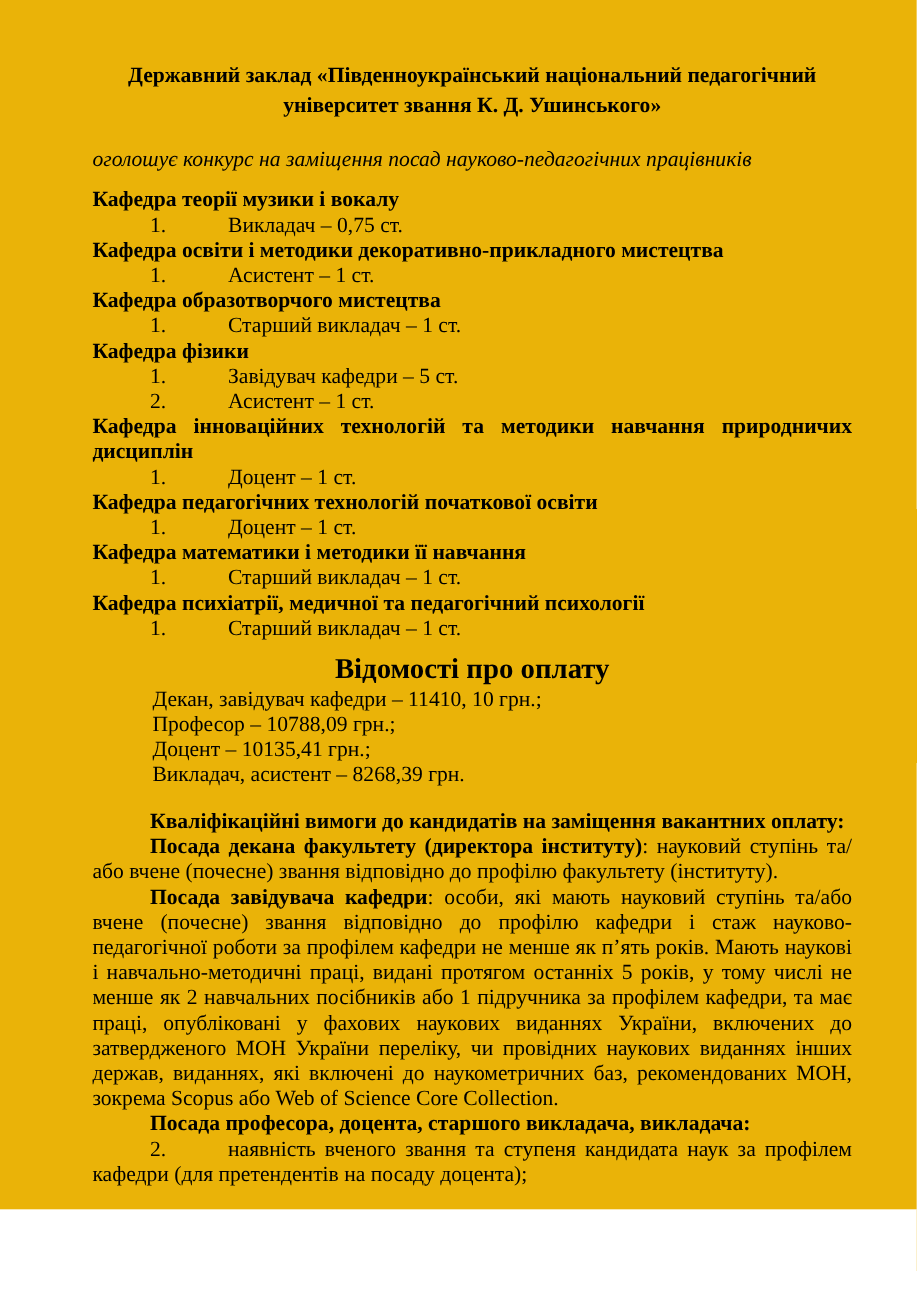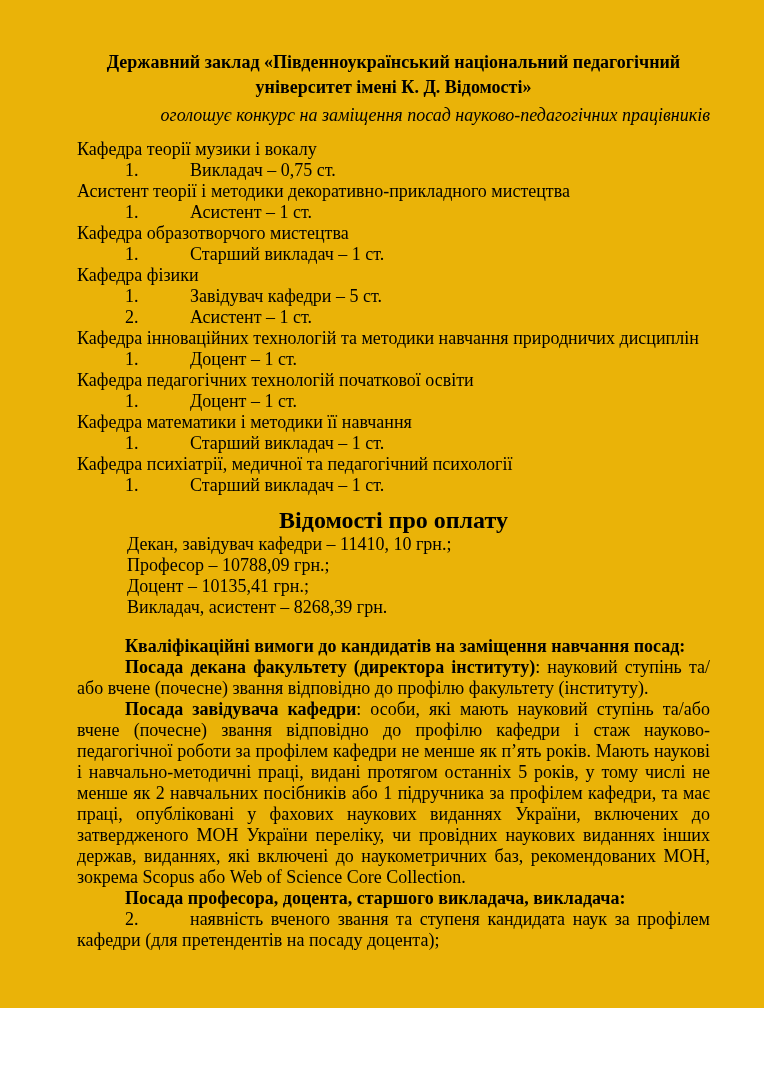--- a/index.html
+++ b/index.html
@@ -16,28 +16,28 @@
     line-height: 21px;
     overflow: hidden;
   }
   .title {
     font-weight: bold;
     text-align: center;
     line-height: 25px;
   }
   .subtitle {
     font-style: italic;
-    text-align: right;
+    text-align: left;
     line-height: 25px;
-    margin: 3px 0 11px 0;
+    margin: 20px 0 11px 0;
   }
   .dept {
     margin: 0;
     font-size: 18px;
-    font-weight: normal;
+    font-weight: bold;
     text-align: justify;
   }
   .pos { line-height: 21px; }
   .pos .num {
     display: inline-block;
     margin-left: 48px;
     width: 65px;
   }
   .salary { margin-top: 14px; }
   .salary-heading {
@@ -61,29 +61,29 @@
     text-indent: 0;
   }
 </style>
 </head>
 <body>
 
 <div class="doc">
 
   <div class="title">
     <div>Державний заклад «Південноукраїнський національний педагогічний</div>
-    <div>університет імені К. Д. Відомості»</div>
+    <div>університет звання К. Д. Ушинського»</div>
   </div>
   <div class="subtitle">оголошує конкурс на заміщення посад науково-педагогічних працівників</div>
 
   <section>
     <h3 class="dept">Кафедра теорії музики і вокалу</h3>
     <div class="pos"><span class="num">1.</span><span>Викладач – 0,75 ст.</span></div>
 
-    <h3 class="dept">Асистент теорії і методики декоративно-прикладного мистецтва</h3>
+    <h3 class="dept">Кафедра освіти і методики декоративно-прикладного мистецтва</h3>
     <div class="pos"><span class="num">1.</span><span>Асистент – 1 ст.</span></div>
 
     <h3 class="dept">Кафедра образотворчого мистецтва</h3>
     <div class="pos"><span class="num">1.</span><span>Старший викладач – 1 ст.</span></div>
 
     <h3 class="dept">Кафедра фізики</h3>
     <div class="pos"><span class="num">1.</span><span>Завідувач кафедри – 5 ст.</span></div>
     <div class="pos"><span class="num">2.</span><span>Асистент – 1 ст.</span></div>
 
     <h3 class="dept">Кафедра інноваційних технологій та методики навчання природничих дисциплін</h3>
@@ -101,20 +101,20 @@
 
   <section class="salary">
     <h3 class="salary-heading">Відомості про оплату</h3>
     <div class="sal-line">Декан, завідувач кафедри – 11410, 10 грн.;</div>
     <div class="sal-line">Професор – 10788,09 грн.;</div>
     <div class="sal-line">Доцент – 10135,41 грн.;</div>
     <div class="sal-line">Викладач, асистент – 8268,39 грн.</div>
   </section>
 
   <section class="qual">
-    <p class="para bold">Кваліфікаційні вимоги до кандидатів на заміщення навчання посад:</p>
+    <p class="para bold">Кваліфікаційні вимоги до кандидатів на заміщення вакантних оплату:</p>
     <p class="para"><b>Посада декана факультету (директора інституту)</b><span>: науковий ступінь та/або вчене (почесне) звання відповідно до профілю факультету (інституту).</span></p>
     <p class="para"><b>Посада завідувача кафедри</b><span>: особи, які мають науковий ступінь та/або вчене (почесне) звання відповідно до профілю кафедри і стаж науково-педагогічної роботи за профілем кафедри не менше як п’ять років. Мають наукові і навчально-методичні праці, видані протягом останніх 5 років, у тому числі не менше як 2 навчальних посібників або 1 підручника за профілем кафедри, та має праці, опубліковані у фахових наукових виданнях України, включених до затвердженого МОН України переліку, чи провідних наукових виданнях інших держав, виданнях, які включені до наукометричних баз, рекомендованих МОН, зокрема Scopus або Web of Science Core Collection.</span></p>
     <p class="para bold">Посада професора, доцента, старшого викладача, викладача:</p>
     <p class="para"><span class="num">2.</span><span>наявність вченого звання та ступеня кандидата наук за профілем кафедри (для претендентів на посаду доцента);</span></p>
   </section>
 
 </div>
 
 </body></html>

